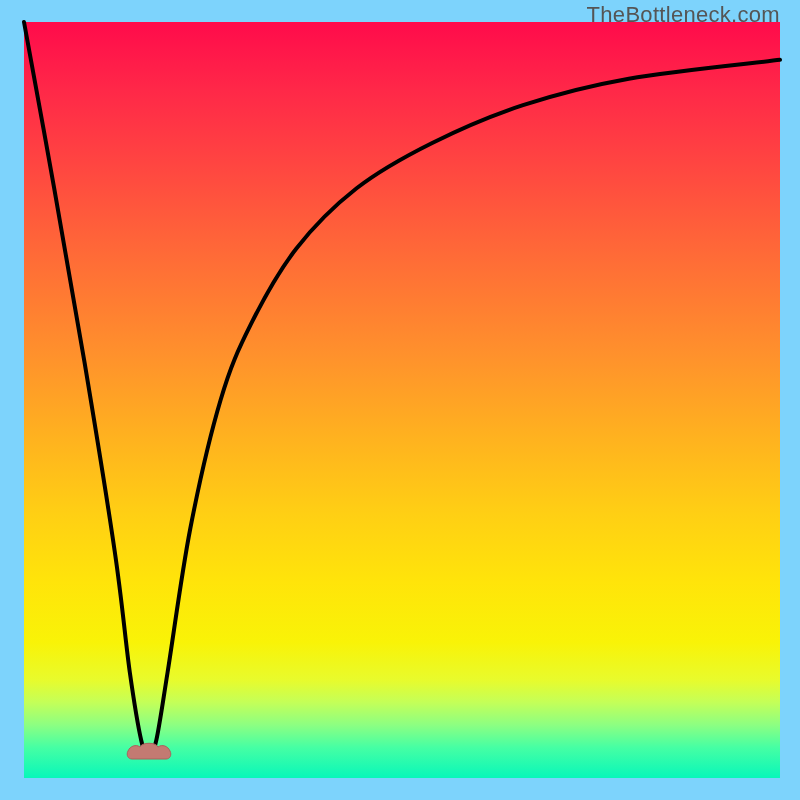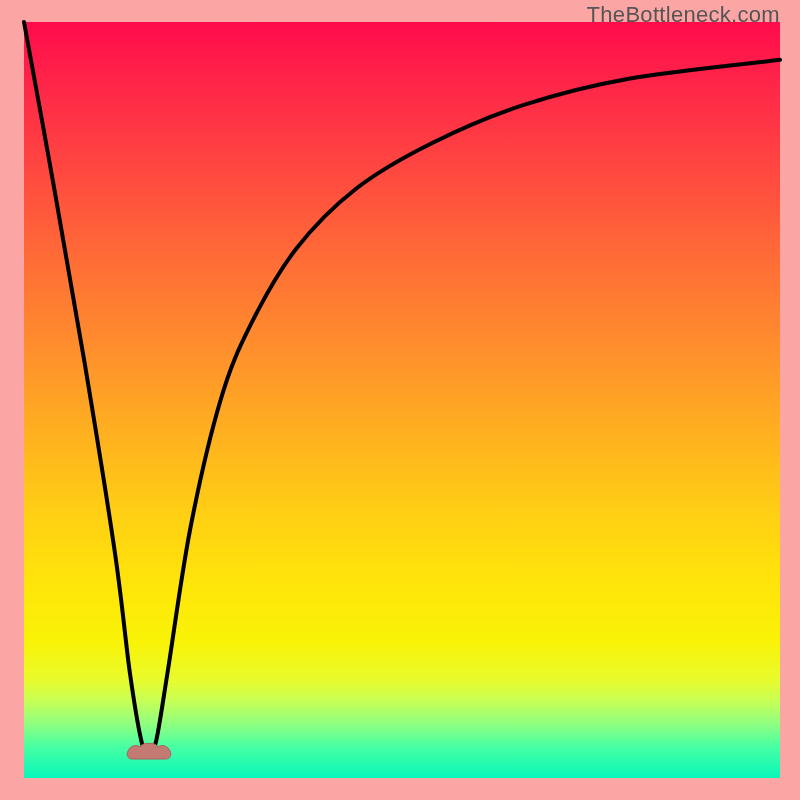--- a/index.html
+++ b/index.html
@@ -8,21 +8,21 @@
     width: 800px;
     height: 800px;
     overflow: hidden;
     background: #000;
     font-family: Arial, Helvetica, sans-serif;
   }
   .frame {
     position: relative;
     width: 800px;
     height: 800px;
-    background: #fca5a5;
+    background: #7dd3fc;
   }
   .plot-area {
     position: absolute;
     left: 24px;
     top: 22px;
     width: 756px;
     height: 756px;
     
     background: linear-gradient(
       to bottom,

